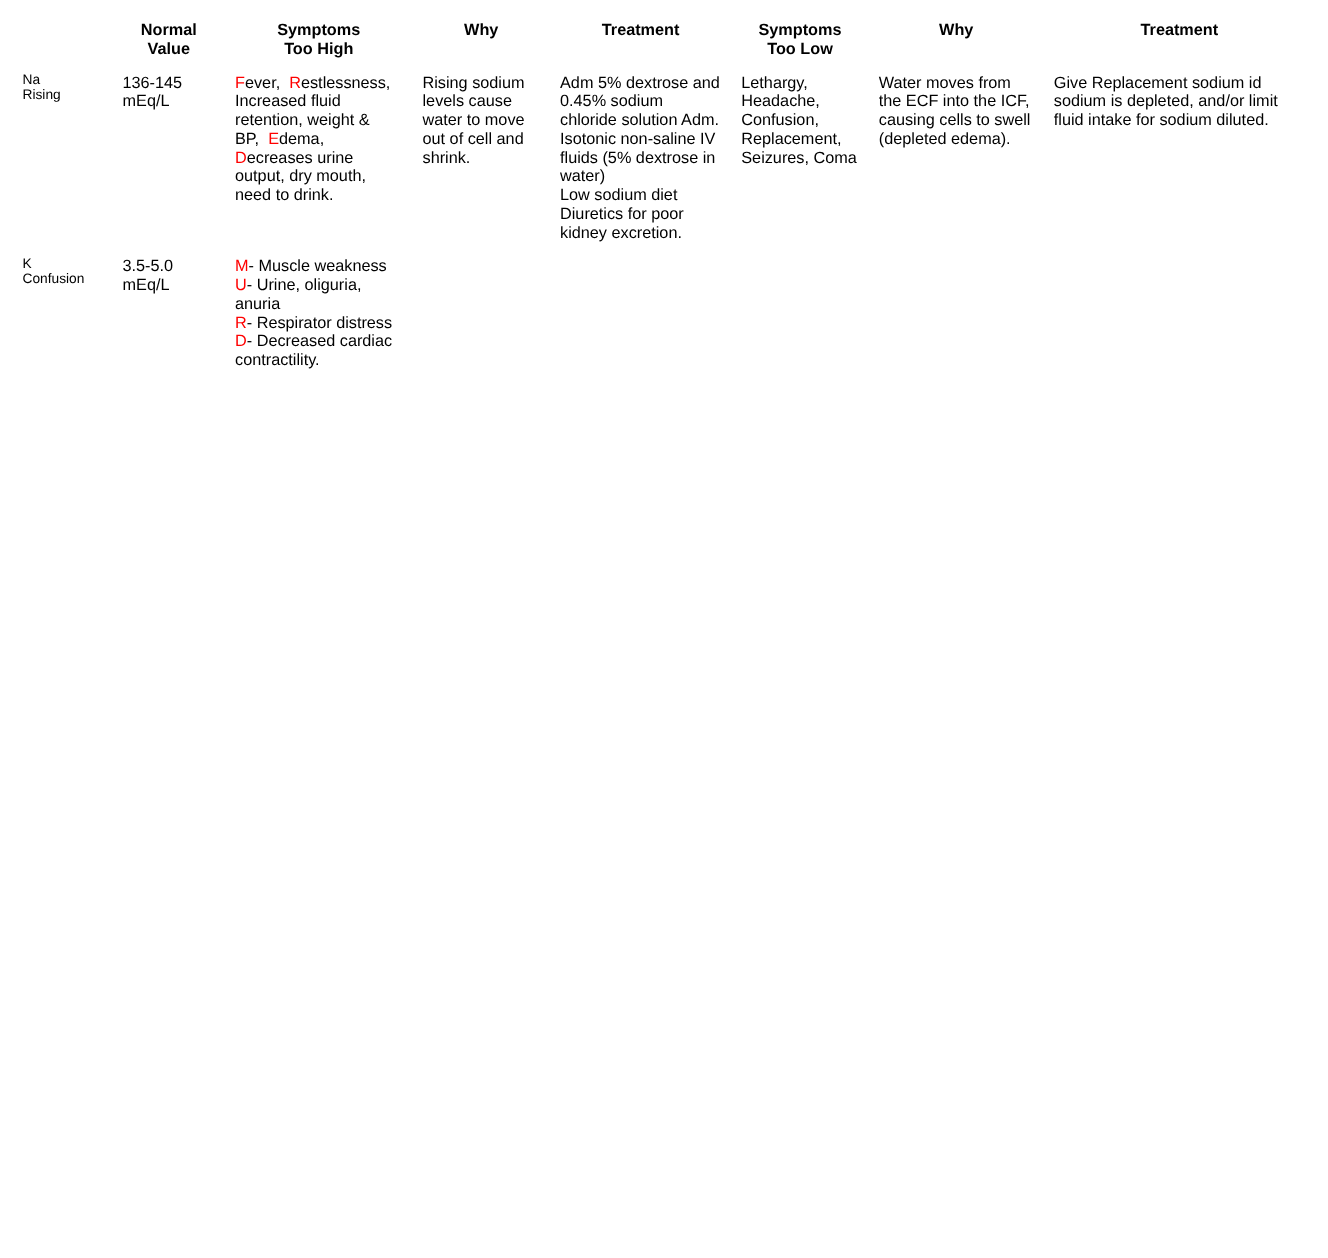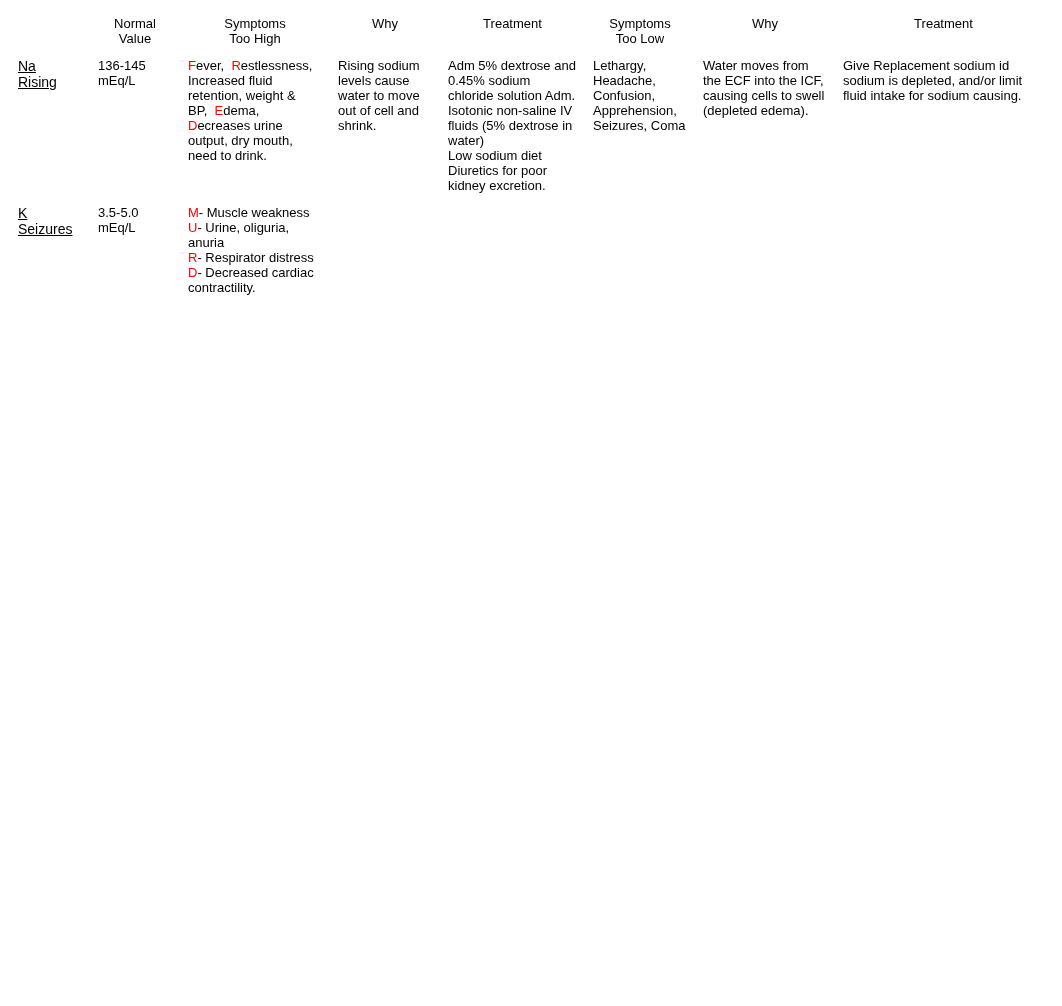--- a/index.html
+++ b/index.html
@@ -20,41 +20,40 @@
       width: 100%;
       border-collapse: collapse;
       table-layout: fixed;
     }
     th, td {
       padding: 6px 8px;
       vertical-align: top;
       border: none;
     }
     th {
-      font-weight: normal;
+      font-weight: bold;
       font-size: 13px;
       vertical-align: top;
       margin-top: 31px;
     }
     .col-element { width: 80px; }
     .col-normal { width: 90px; }
     .col-symptoms-high { width: 150px; }
     .col-why { width: 110px; }
     .col-treatment { width: 145px; }
     .col-symptoms-low { width: 110px; }
     .col-why2 { width: 140px; }
     .col-treatment2 { width: auto; }
 
     .red-letter {
       color: red;
       font-weight: normal;
     }
     .row-element {
-      font-size: 14px;
-      text-decoration: underline;
+      font-size: 11px;
     }
   </style>
 </head>
 <body>
 
 <table>
   <colgroup>
     <col class="col-element">
     <col class="col-normal">
     <col class="col-symptoms-high">
@@ -91,29 +90,29 @@
         <span class="red-letter">E</span>dema,&nbsp;
         <span class="red-letter">D</span>ecreases urine output, dry mouth, need to drink.
       </td>
       <td>Rising sodium levels cause water to move out of cell and shrink.</td>
       <td>
         Adm 5% dextrose and 0.45% sodium chloride solution Adm.<br>
         Isotonic non-saline IV fluids (5% dextrose in water)<br>
         Low sodium diet<br>
         Diuretics for poor kidney excretion.
       </td>
-      <td>Lethargy, Headache, Confusion, Apprehension, Seizures, Coma</td>
+      <td>Lethargy, Headache, Confusion, Replacement, Seizures, Coma</td>
       <td>Water moves from the ECF into the ICF, causing cells to swell (depleted edema).</td>
-      <td>Give Replacement sodium id sodium is depleted, and/or limit fluid intake for sodium causing.</td>
+      <td>Give Replacement sodium id sodium is depleted, and/or limit fluid intake for sodium diluted.</td>
     </tr>
 
     <tr>
       <td class="row-element">
         <div>K</div>
-        <div>Seizures</div>
+        <div>Confusion</div>
       </td>
       <td>3.5-5.0<br>mEq/L</td>
       <td>
         <span class="red-letter">M</span>- Muscle weakness<br>
         <span class="red-letter">U</span>- Urine, oliguria, anuria<br>
         <span class="red-letter">R</span>- Respirator distress<br>
         <span class="red-letter">D</span>- Decreased cardiac contractility.
       </td>
       <td></td>
       <td></td>

